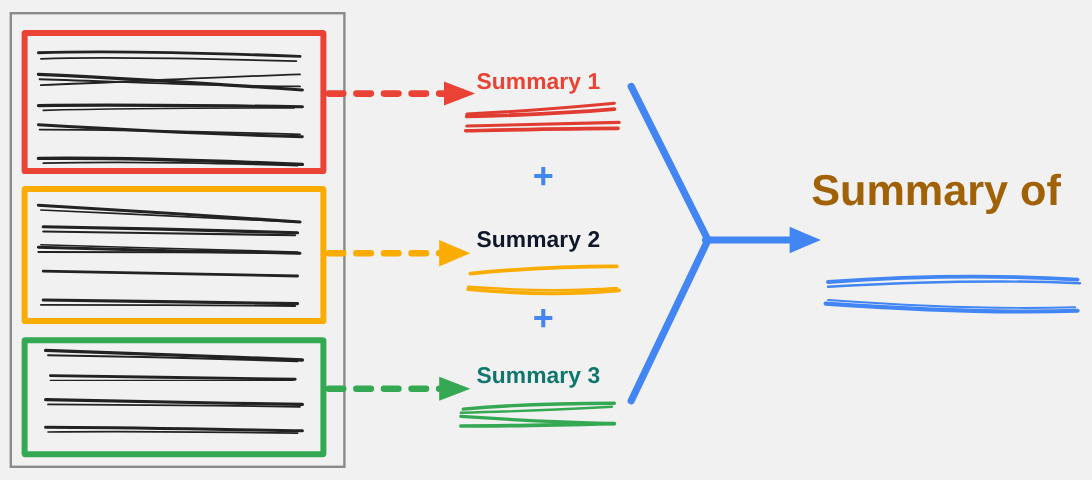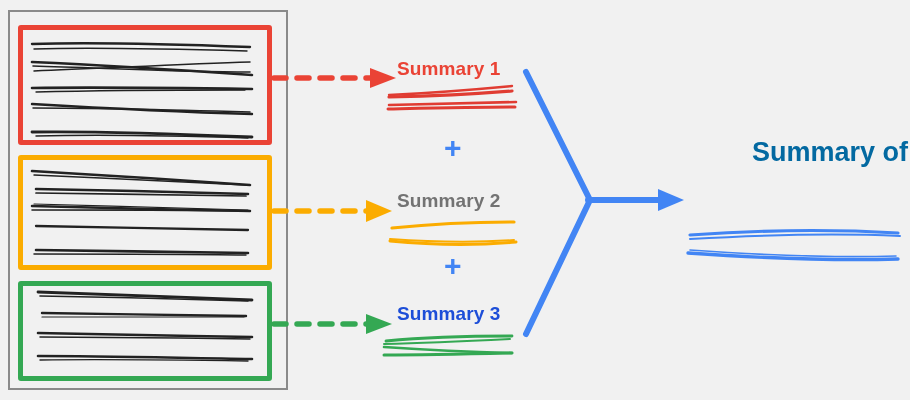--- a/index.html
+++ b/index.html
@@ -44,42 +44,42 @@
   .doc-box.green { left: 18px;  top: 281px; width: 254px; height: 100px; border: 5px solid #34a853; }
 
   .sum-label {
     position: absolute;
     font-size: 19px;
     font-weight: 700;
     letter-spacing: 0.1px;
     white-space: nowrap;
   }
   .sum-label.s1 { left: 397px; top: 58px;  color: #ea4335; }
-  .sum-label.s2 { left: 397px; top: 190px; color: #737373; }
-  .sum-label.s3 { left: 397px; top: 303px; color: #1d4ed8; }
+  .sum-label.s2 { left: 397px; top: 190px; color: #0f172a; }
+  .sum-label.s3 { left: 397px; top: 303px; color: #0f766e; }
 
   .plus {
     position: absolute;
     color: #4285f4;
     font-size: 30px;
     font-weight: 700;
     line-height: 1;
     font-family: "Liberation Sans", sans-serif;
   }
   .plus.p1 { left: 444px; top: 133px; }
   .plus.p2 { left: 444px; top: 251px; }
 
   .final-title {
     position: absolute;
     left: 676px;
     top: 136px;
     width: 232px;
-    text-align: right;
-    color: #0369a1;
-    font-size: 27px;
+    text-align: left;
+    color: #a16207;
+    font-size: 36px;
     font-weight: 700;
     line-height: 1.25;
   }
   .final-title .ln { display: block; white-space: nowrap; }
 </style>
 </head>
 <body>
 
 <div id="canvas">
 

